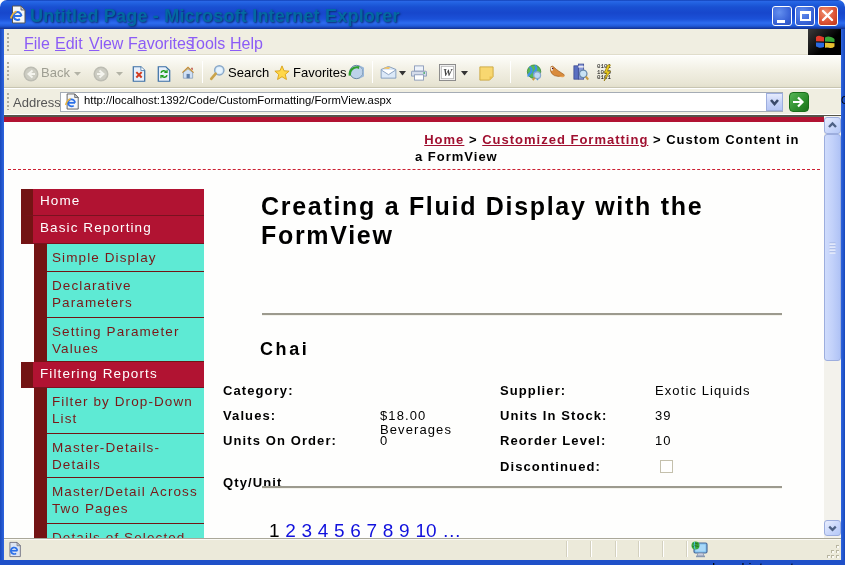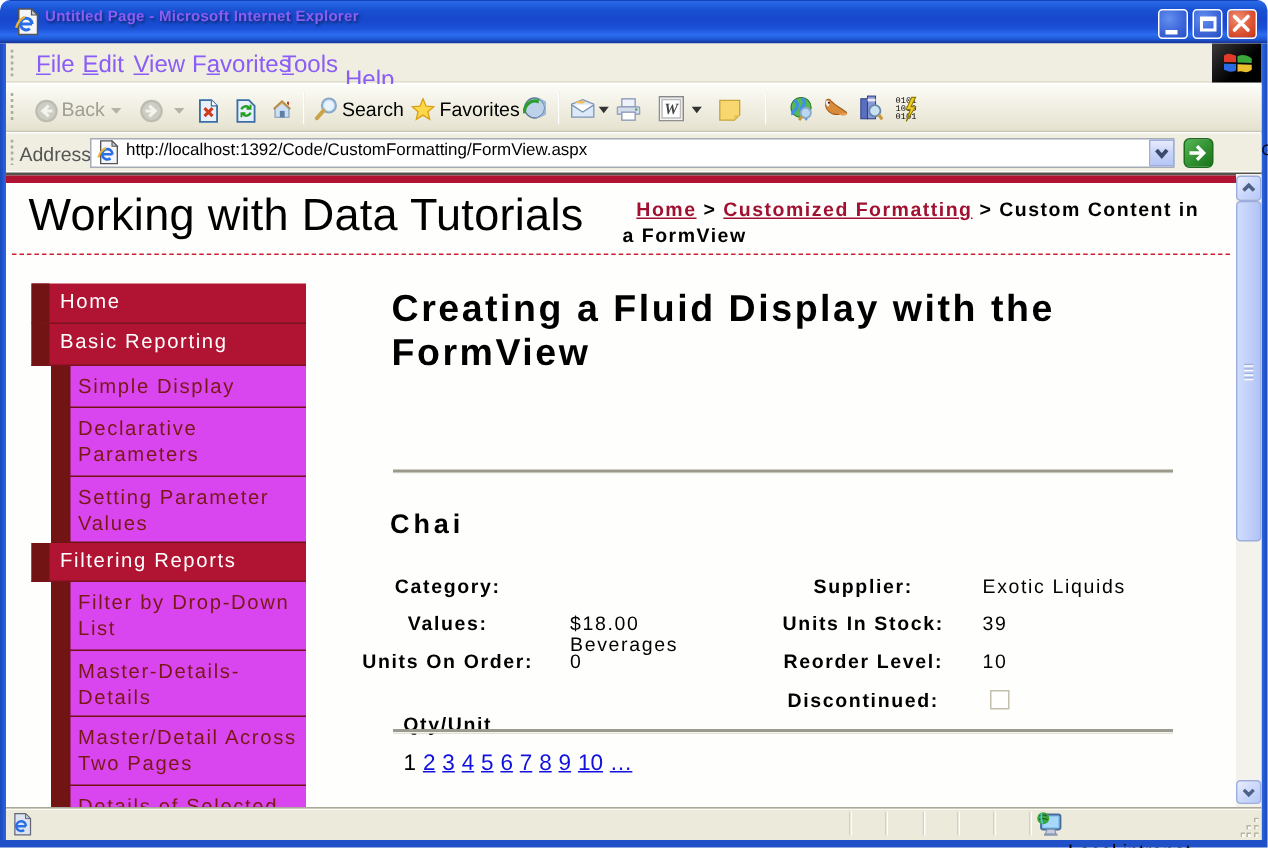--- a/index.html
+++ b/index.html
@@ -5,21 +5,21 @@
   * { margin:0; padding:0; box-sizing:border-box; }
   html,body { width:845px; height:565px; background:#fff; overflow:hidden; }
   body { font-family:"Liberation Sans", sans-serif; }
   #win { position:absolute; left:0; top:0; width:845px; height:565px; }
   .abs { position:absolute; }
 
   
   #titlebar { left:0; top:0; width:845px; height:29px;
     background:linear-gradient(180deg,#0831a2 0px,#2a68e8 1px,#2161e0 3px,#1950d2 7px,#1747cc 13px,#1b51d8 19px,#2d6cf0 23px,#2059d8 26px,#12308e 29px);
     border-radius:7px 7px 0 0; }
-  #titletext { left:30px; top:6px; color:#8b5cf6; font-weight:bold; font-size:10px; text-shadow:1px 1px 2px #0a2a6a; letter-spacing:0.2px;}
+  #titletext { left:30px; top:6px; color:#0369a1; font-weight:bold; font-size:18px; text-shadow:1px 1px 2px #0a2a6a; letter-spacing:0.2px;}
   .tbtn { top:6px; width:20px; height:20px; border-radius:3px; border:1px solid #fff; }
   #btn-min  { left:772px; background:radial-gradient(circle at 35% 30%,#6490ef 0%,#3a64d8 60%,#2a50bd 100%); }
   #btn-max  { left:795px; background:radial-gradient(circle at 35% 30%,#6490ef 0%,#3a64d8 60%,#2a50bd 100%); }
   #btn-close{ left:818px; background:radial-gradient(circle at 35% 30%,#ef9070 0%,#dd5436 55%,#bd3416 100%); }
   #bl { left:0; top:29px; width:4px; height:531px; background:linear-gradient(90deg,#1848bb,#2e65e0); }
   #br { left:841px; top:29px; width:4px; height:531px; background:linear-gradient(90deg,#2e65e0,#1848bb); }
   #bb { left:0; top:560px; width:845px; height:5px; background:#1f50c8; }
 
   
   #menubar { left:4px; top:29px; width:837px; height:26px; background:#f0eee1; border-bottom:1px solid #e0ddcb;}
@@ -48,32 +48,32 @@
   #redband { left:4px; top:117px; width:820px; height:5px; background:#b11332; }
   #page { left:4px; top:122px; width:820px; height:416px; background:#fefefd; overflow:hidden; }
   
   #hdr-title { left:15px; top:5px; font-size:30px; color:#000; letter-spacing:0.2px; }
   #crumbs { left:411px; top:9px; width:420px; font-size:13px; font-weight:bold; line-height:17px; color:#000; letter-spacing:1.0px; } #crumbs a { text-decoration:underline; }
   #crumbs a { color:#a01030; }
   #dashline { left:4px; top:47px; width:812px; height:0; border-top:1px dashed #cc2033; }
 
   
   .m1 { left:17px; width:183px; background:#b11332; border-left:12px solid #731414; color:#fff; font-size:13.5px; letter-spacing:1.1px; }
-  .m2 { left:30px; width:170px; background:#d946ef; border-left:13px solid #731414; color:#7a1818; font-size:13.5px; letter-spacing:1.1px; }
+  .m2 { left:30px; width:170px; background:#5eead4; border-left:13px solid #731414; color:#7a1818; font-size:13.5px; letter-spacing:1.1px; }
   .m1 .pad { padding:3px 2px 5px 7px; display:block; line-height:17.5px; } .m2 .pad { padding:5px 2px 5px 5px; display:block; line-height:17.5px; }
 
   
   #h1 { left:257px; top:70px; width:540px; font-size:25px; font-weight:bold; line-height:29px; color:#000; letter-spacing:1.7px;}
   .hr { left:258px; width:520px; height:2.5px; background:#9c9a8e; border-bottom:1px solid #f4f3ec; }
   #hr1 { top:191px; }
   #hr2 { top:364px; }
   #chai { left:256px; top:217px; font-size:18px; font-weight:bold; color:#000; letter-spacing:2.6px; }
-  .lbl { position:absolute; font-size:13px; font-weight:bold; text-align:center; color:#000; letter-spacing:1.1px; }
+  .lbl { position:absolute; font-size:13px; font-weight:bold; text-align:left; color:#000; letter-spacing:1.1px; }
   .val { position:absolute; font-size:13px; color:#000; letter-spacing:1.1px; }
-  #pager { left:265px; top:378px; font-size:15px; color:#000; word-spacing:0.4px; } #pager a { text-decoration:underline; }
+  #pager { left:265px; top:398px; font-size:19px; color:#000; word-spacing:0.4px; } #pager a { text-decoration:underline; }
   #pager a { color:#1111dd; }
   #checkbox { left:656px; top:338px; width:13px; height:13px; border:1px solid #c4c0ac; background:#fffffe; }
 
   
   #scrolltrack { left:824px; top:116px; width:17px; height:422px; background:#f3f2ec; }
   .sbtn { left:824px; width:17px; height:17px; border-radius:3px; border:1px solid #9daede;
      background:linear-gradient(135deg,#e9eefe 0%,#ccd9fb 50%,#b5c8f7 100%); }
   #sthumb { left:824px; top:134px; width:17px; height:227px; border-radius:3px; border:1px solid #9daede;
      background:linear-gradient(90deg,#cfdcfc,#c2d1fa 50%,#b0c3f6); }
 
@@ -111,21 +111,21 @@
   <div id="br" class="abs"></div>
   <div id="bb" class="abs"></div>
 
   <div id="menubar" class="abs"></div>
   <div id="menugrip" class="abs grip"></div>
   <div class="abs mitem" style="left:24px;"><u>F</u>ile</div>
   <div class="abs mitem" style="left:55px;"><u>E</u>dit</div>
   <div class="abs mitem" style="left:89px;"><u>V</u>iew</div>
   <div class="abs mitem" style="left:128px;">F<u>a</u>vorites</div>
   <div class="abs mitem" style="left:188px;"><u>T</u>ools</div>
-  <div class="abs mitem" style="left:230px;margin-top:10px;"><u>H</u>elp</div>
+  <div class="abs mitem" style="left:230px;"><u>H</u>elp</div>
   <div id="winlogo" class="abs">
       <svg width="22" height="20" viewBox="0 0 22 20">
         <path d="M2 5 Q4.5 3 7 4.2 L10 5.2 L10 9.5 L2 9.3 Z" fill="#e23a2a"></path>
         <path d="M11 5.5 Q14 4 17 5 Q19 5.6 20.5 7 L20.5 10 L11 9.6 Z" fill="#3aa83a"></path>
         <path d="M2 10.5 L10 10.7 L10 15 Q6.5 16.5 4 15.2 Q3 14.7 2 14.5 Z" fill="#2a6ae2"></path>
         <path d="M11 10.8 L20.5 11.2 L20.5 14.5 Q18 16.8 15 15.8 Q13 15.2 11 15.8 Z" fill="#e8c030"></path>
       </svg>
     </div>
 
   <div id="toolbar" class="abs"></div>
@@ -269,21 +269,20 @@
         <path d="M4 6 L7.5 10 L11 6" fill="none" stroke="#3a4a6b" stroke-width="2.6"></path>
       </svg></div>
   <div id="gobtn" class="abs"><svg width="18" height="18" viewBox="0 0 18 18">
         <path d="M3 9 H12 M8 4.5 L12.5 9 L8 13.5" stroke="#fff" stroke-width="2.2" fill="none"></path>
       </svg></div>
   <div id="golabel" class="abs">Go</div>
 
   <div class="abs" style="left:4px;top:115px;width:837px;height:2px;background:#55544a;"></div>
   <div id="redband" class="abs"></div>
   <div id="page" class="abs">
-    <div id="hdr-title" class="abs">Working with Data Tutorials</div>
     <div id="crumbs" class="abs">&nbsp;&nbsp;<a>Home</a> &gt; <a>Customized Formatting</a> &gt; Custom Content in<br>a FormView</div>
     <div id="dashline" class="abs"></div>
     <div class="abs m1" style="top:67px;height:26.5px;border-bottom:1px solid #7a1220;">
         <span class="pad">Home</span>
       </div>
     <div class="abs m1" style="top:93.5px;height:28px;border-bottom:1px solid #7a1220;">
         <span class="pad">Basic Reporting</span>
       </div>
     <div class="abs m2" style="top:121.5px;height:28px;border-bottom:1px solid #731414;">
         <span class="pad">Simple Display</span>

